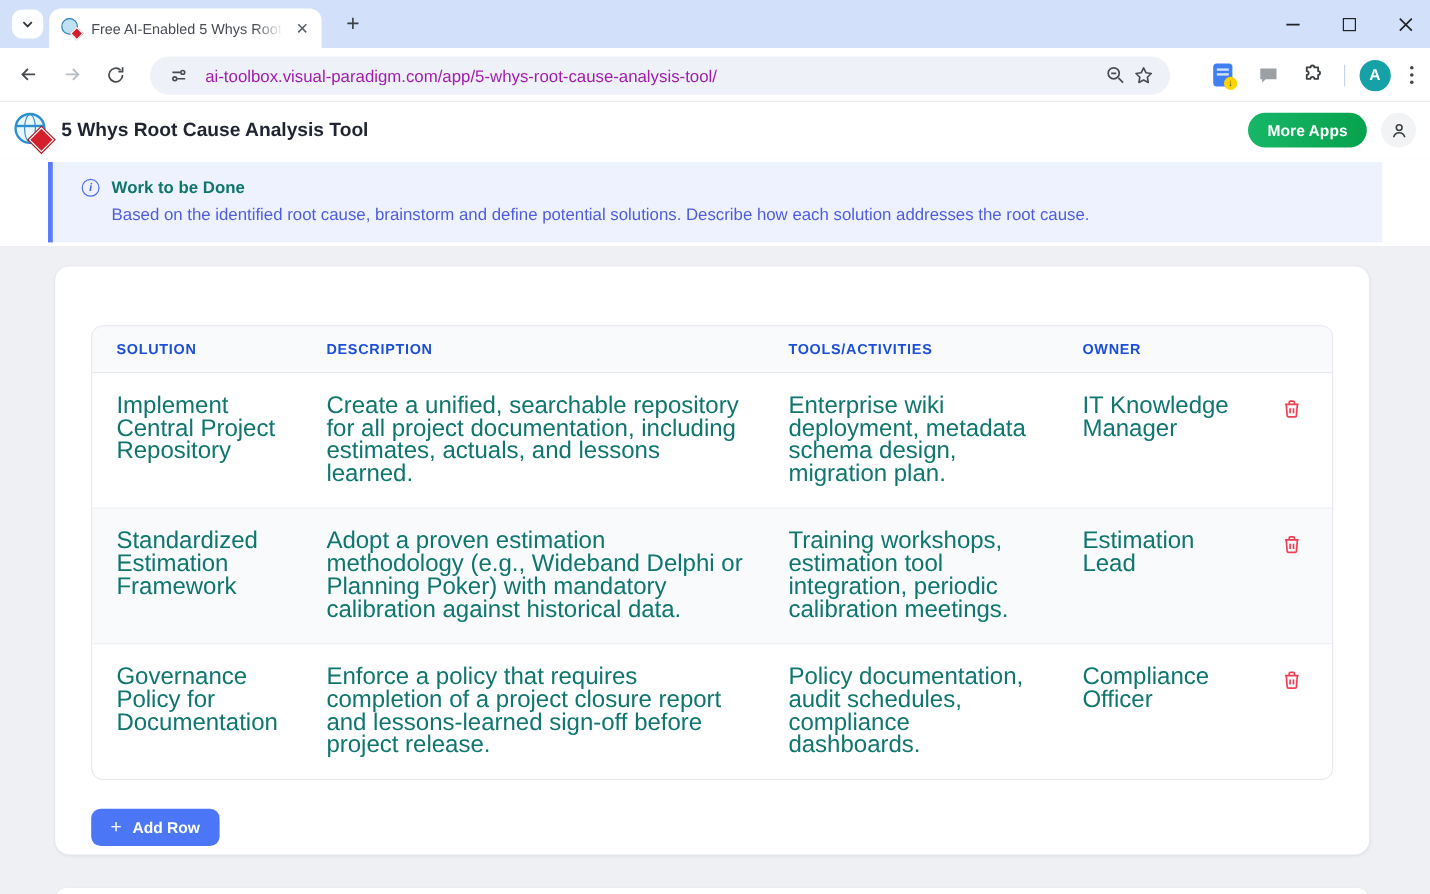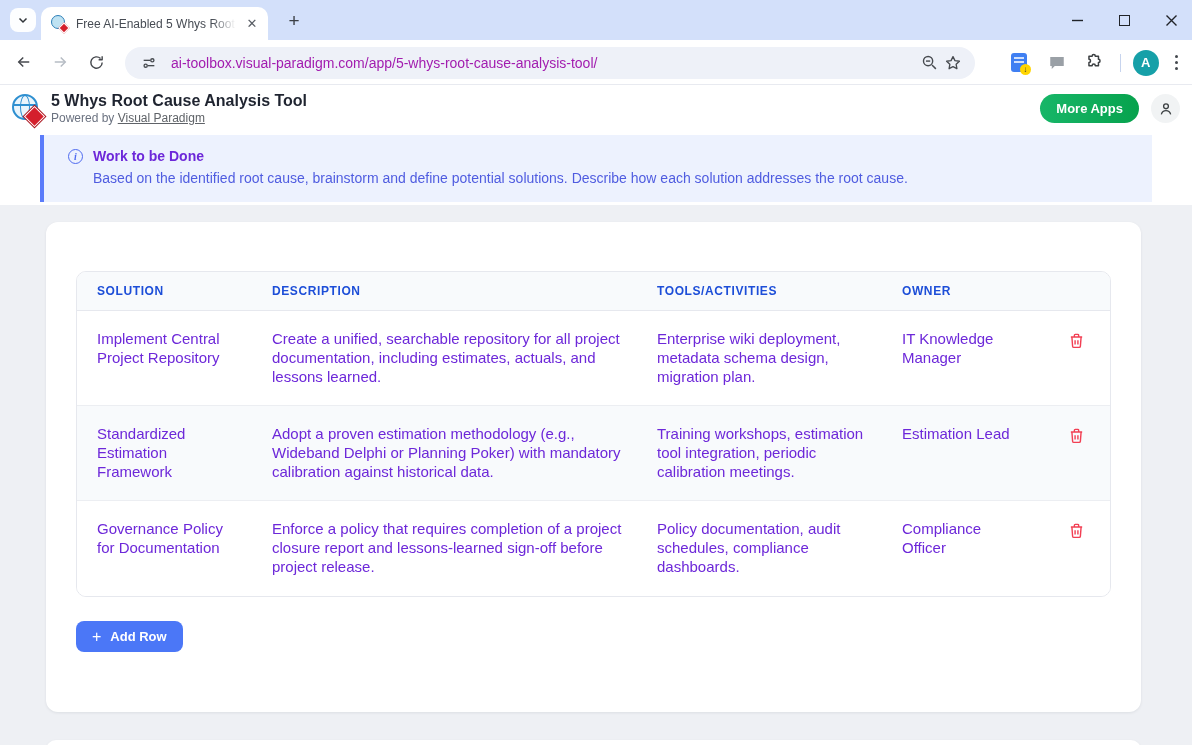--- a/index.html
+++ b/index.html
@@ -48,33 +48,33 @@
   .app-sub a { color:#5f6368; text-decoration:underline; cursor:pointer; }
   .header-right { margin-left:auto; display:flex; align-items:flex-start; gap:12px; }
   .more-apps { height:29px; padding:0 16px; border:none; border-radius:15px; background:linear-gradient(90deg,#17b668,#07a24d); color:#fff; font-size:13px; font-weight:bold; font-family:"Liberation Sans",sans-serif; cursor:pointer; }
   .user-btn { width:29px; height:29px; border-radius:50%; background:#f1f3f4; display:flex; align-items:center; justify-content:center; color:#3c4043; cursor:pointer; }
 
   
   .banner-section { height:73px; background:#ffffff; padding-top:3px; }
   .banner { margin:0 40px; height:67px; background:#edf2fe; border-left:4px solid #5b7cfa; padding:13px 0 0 24px; }
   .banner-head { display:flex; align-items:center; gap:10px; }
   .info-ic { width:15px; height:15px; border:1.5px solid #4f6bf0; border-radius:50%; color:#4f6bf0; font-size:10px; display:flex; align-items:center; justify-content:center; font-family:"Liberation Serif",serif; font-style:italic; font-weight:bold; }
-  .banner-title { font-size:14px; font-weight:bold; color:#6d28d9; }
+  .banner-title { font-size:14px; font-weight:bold; color:#0f766e; }
   .banner-desc { margin-top:6px; margin-left:25px; font-size:14px; color:#4f5ce0; }
 
   
   .main-section { height:540px; background:#eef0f4; padding-top:17px; }
   .card { margin:0 46px; width:1095px; height:490px; background:#fff; border-radius:12px; box-shadow:0 1px 3px rgba(16,24,40,.08); padding:27px 30px 0 30px; }
   .step-heading { font-size:23px; font-weight:bold; color:#161b26; letter-spacing:.2px; }
 
   .tbl { margin-top:22px; width:1035px; border:1px solid #e6e8ee; border-radius:10px; overflow:hidden; }
   .tbl-row { display:flex; }
   .tbl-head { background:#f8fafc; border-bottom:1px solid #e6e8ee; }
   .th { font-size:12px; font-weight:bold; color:#1d4ed8; letter-spacing:.05em; padding:12px 10px 12px 20px; }
-  .td { font-size:15px; color:#6d28d9; line-height:19px; padding:18px 14px 18px 20px; }
+  .td { font-size:20px; color:#0f766e; line-height:19px; padding:18px 14px 18px 20px; }
   .c1 { width:175px; } .c2 { width:385px; } .c3 { width:245px; } .c4 { width:160px; } .c5 { width:68px; }
   .body-row { min-height:95px; border-bottom:1px solid #eceef2; background:#fff; }
   .body-row.alt { background:#f8fafc; }
   .body-row:last-child { border-bottom:none; }
   .del-cell { display:flex; justify-content:center; padding-top:21px; }
   .del-btn { width:18px; height:18px; border:none; background:transparent; color:#f23f53; cursor:pointer; padding:0; }
 
   .add-row { margin-top:24px; height:31px; padding:0 16px; display:inline-flex; align-items:center; gap:9px; background:#4b77f7; border:none; border-radius:8px; color:#fff; font-size:13px; font-weight:bold; font-family:"Liberation Sans",sans-serif; cursor:pointer; }
   .add-row .plus { font-size:16px; font-weight:normal; }
 
@@ -185,24 +185,20 @@
 
 <div class="app-header">
   <span class="logo">
     <span class="globe"></span>
       <span class="mer"></span>
       <span class="par"></span>
       <span class="diamond"></span>
   </span>
   <div>
     <div class="app-title">5 Whys Root Cause Analysis Tool</div>
-    <div class="app-sub">
-      <span>Powered by</span>
-      <a>Visual Paradigm</a>
-    </div>
   </div>
   <div class="header-right">
     <button class="more-apps">More Apps</button>
     <span class="user-btn">
       <svg width="16" height="16" viewBox="0 0 24 24" fill="none" stroke="#3c4043" stroke-width="2">
           <circle cx="12" cy="8" r="3.6"></circle>
           <path d="M5 20c1.2-4 4-5.5 7-5.5s5.8 1.5 7 5.5"></path>
         </svg>
     </span>
   </div>

